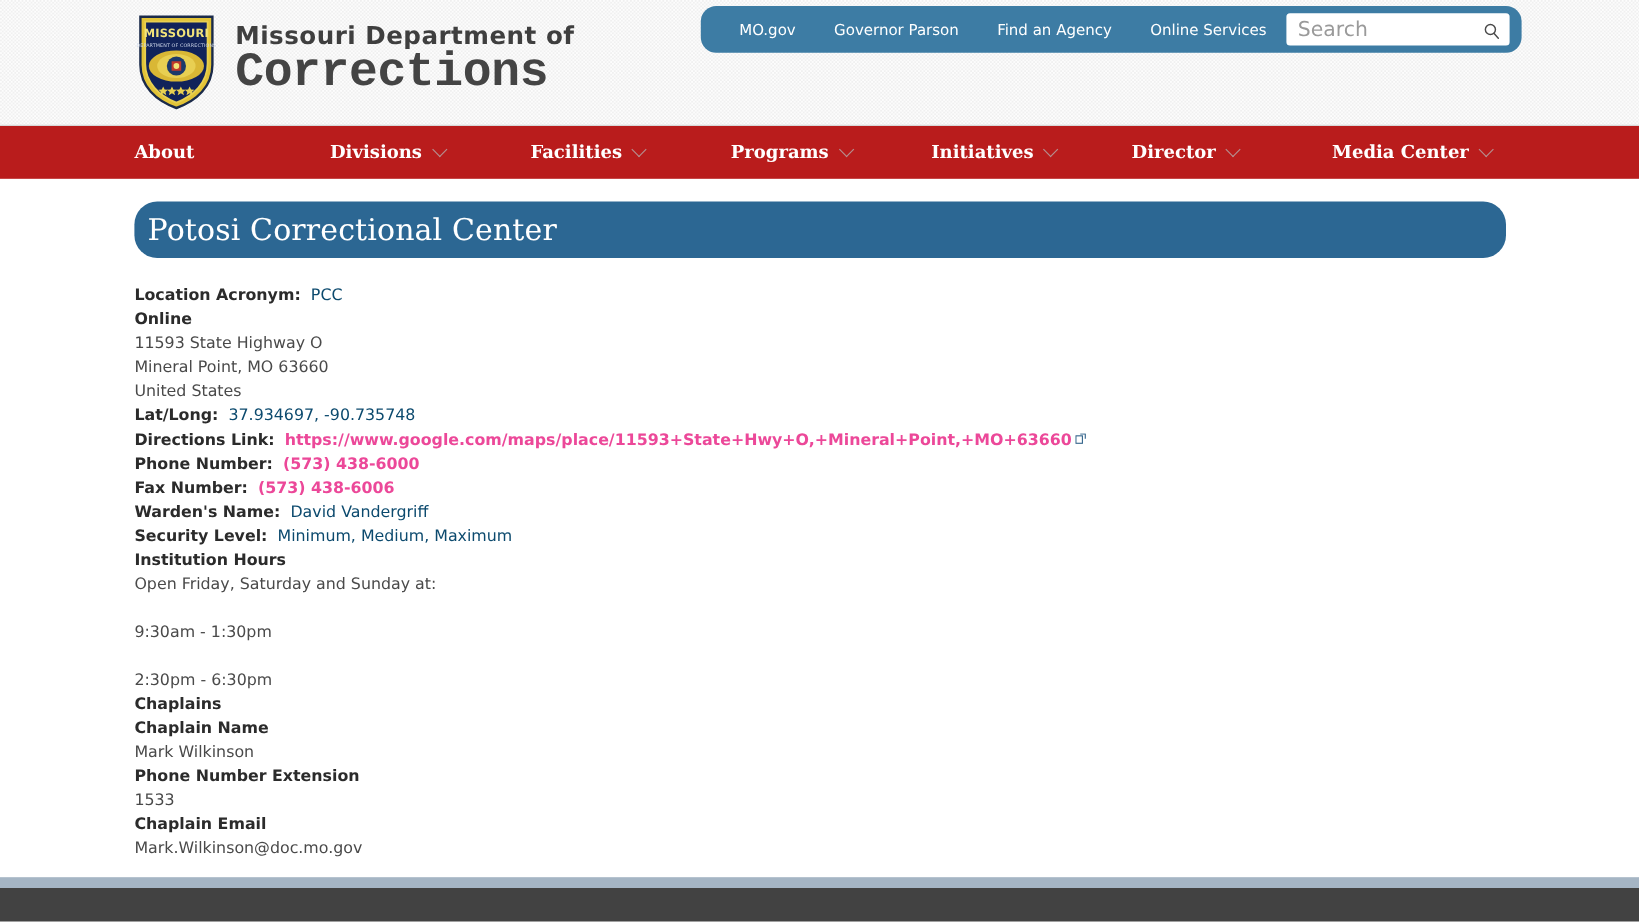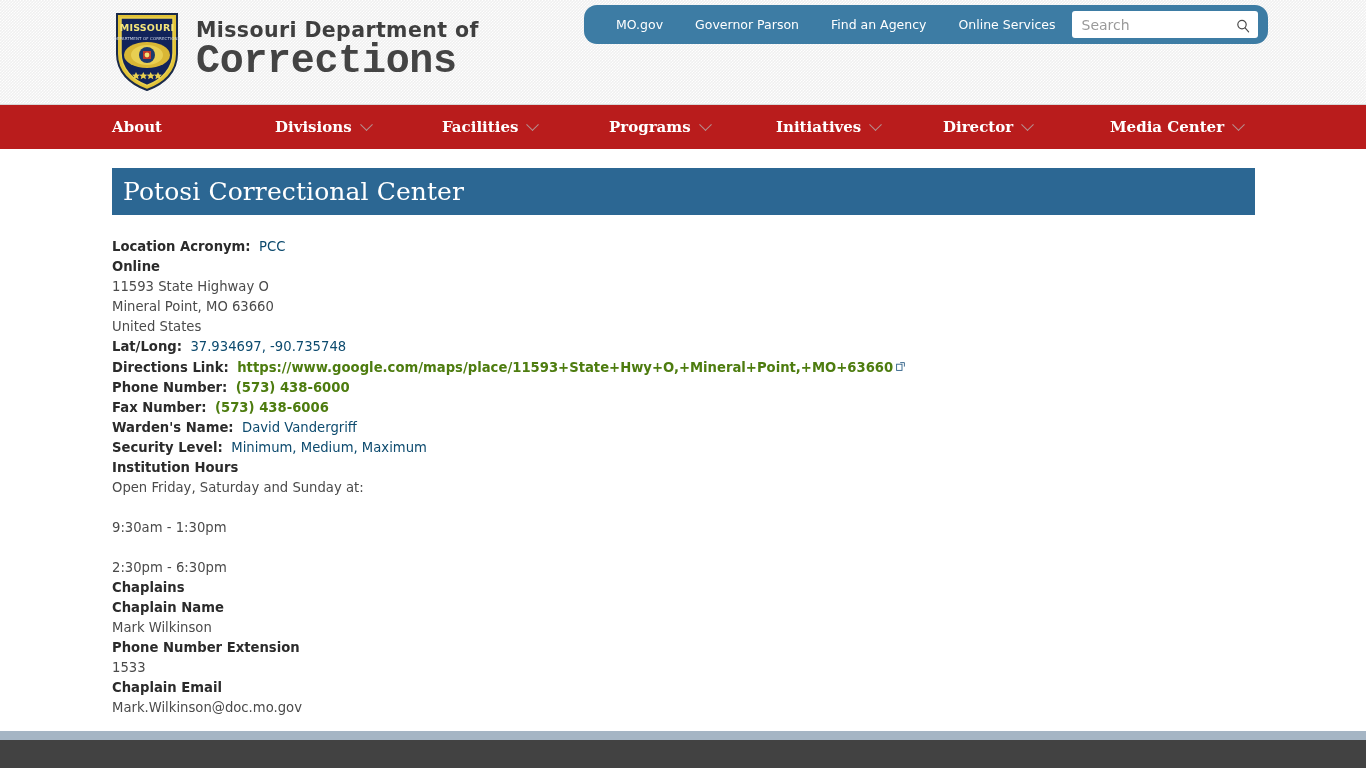--- a/index.html
+++ b/index.html
@@ -54,21 +54,21 @@
   .search-wrap {
     margin-left: auto; position: relative;
     width: 221px; height: 27px;
     background: #ffffff; border-radius: 3px;
     display: flex; align-items: center;
   }
   .search-input {
     border: 0; outline: 0; background: transparent;
     width: 100%; height: 100%;
     padding: 0 28px 0 10px;
-    font-size: 14px; color: #333;
+    font-size: 17px; color: #333;
     font-family: "DejaVu Sans", sans-serif;
   }
   .search-input::placeholder { color: #9a9a9a; }
   .search-icon {
     position: absolute; right: 8px; top: 50%;
     transform: translateY(-50%);
     width: 14px; height: 14px; cursor: pointer;
   }
 
   
@@ -98,20 +98,21 @@
   
   .page { width: 1366px; background: #ffffff; }
   .container { width: 1143px; margin-left: 112px; }
 
   .page-banner {
     height: 47px;
     background: #2c6793;
     display: flex; align-items: center;
     padding-left: 11px;
     margin-top: 19px;
+    border-radius: 19px;
   }
   .page-banner h1 {
     margin: 0;
     color: #ffffff;
     font-family: "DejaVu Serif", serif;
     font-size: 25px; font-weight: normal;
     letter-spacing: .1px;
   }
 
   .content {
@@ -122,21 +123,21 @@
     line-height: 20px;
   }
   .field { display: block; }
   .lbl { font-weight: bold; color: #2b2b2b; margin-top: 32px; }
   .val { color: #0c4a6e; }
   .blockhdr { font-weight: bold; color: #2b2b2b; display: block; }
   .plain { color: #4a4a4a; display: block; }
   .blank { display: block; height: 20px; }
 
   a.link {
-    color: #4d7c0f; font-weight: bold; text-decoration: none;
+    color: #ec4899; font-weight: bold; text-decoration: none;
     cursor: pointer;
   }
   .ext-icon {
     display: inline-block; width: 9px; height: 9px;
     margin-left: 3px; vertical-align: 1px;
   }
 
   
   .footer-rule { width: 1366px; height: 9px; background: #a5b5c4; }
   .footer { width: 1366px; height: 41px; background: #424242; }

